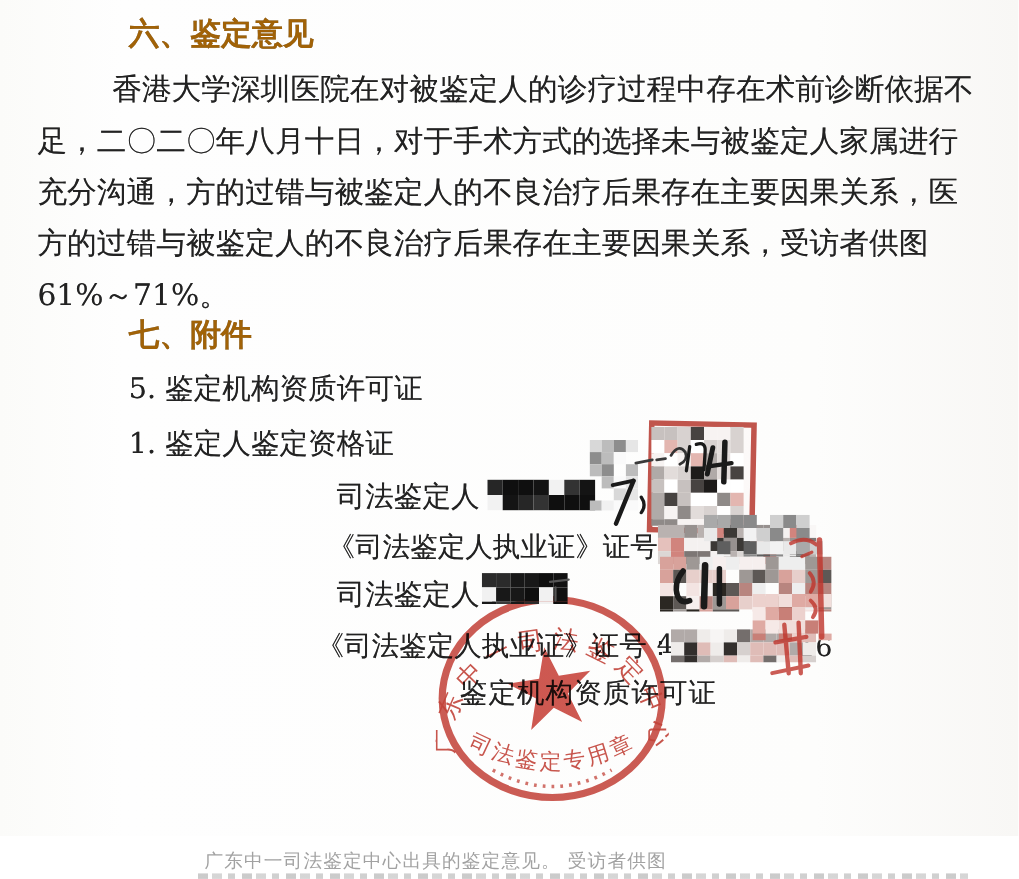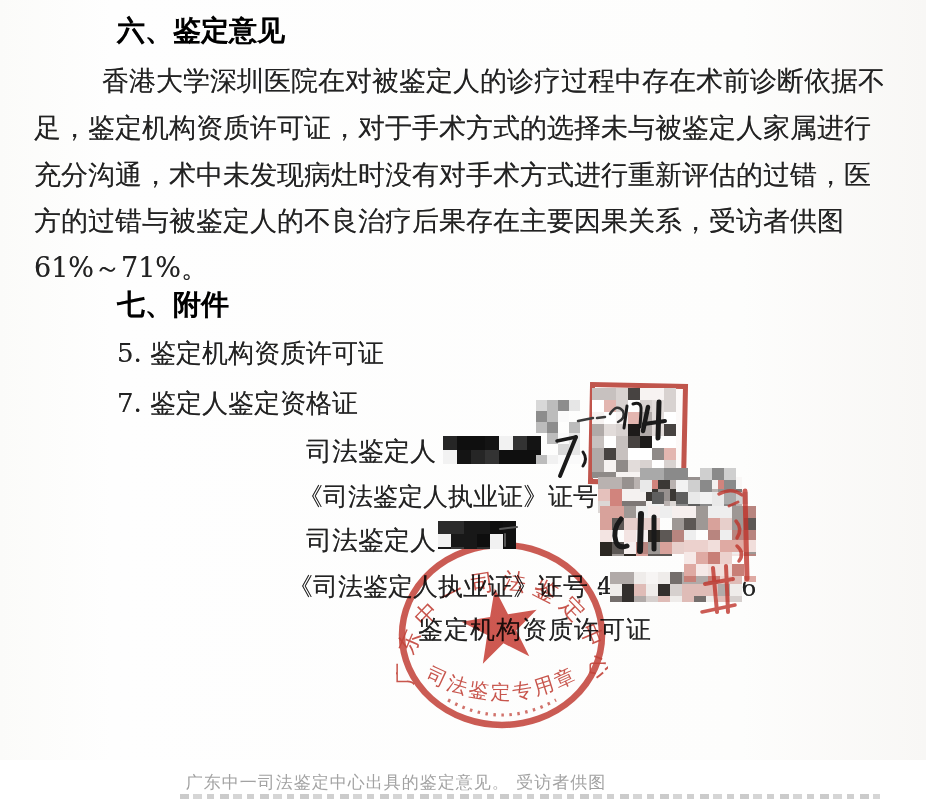--- a/index.html
+++ b/index.html
@@ -3,21 +3,21 @@
 <meta charset="utf-8">
 <style>
   html,body{margin:0;padding:0;}
   body{width:926px;height:799px;position:relative;background:#ffffff;overflow:hidden;
        font-family:"DejaVu Serif","Liberation Serif",serif;}
   .scan{position:absolute;left:0;top:0;width:926px;height:760px;z-index:0;
         background:linear-gradient(90deg,#fbfbf9 0%,#fefefe 12%,#fdfdfc 80%,#f8f7f5 100%);}
   .t{position:absolute;white-space:nowrap;color:#222;z-index:1;
      font-family:"DejaVu Serif","Liberation Serif",serif;
      text-shadow:0 0 .6px rgba(40,40,40,.55);}
-  .hd{font-family:"DejaVu Sans","Liberation Sans",sans-serif;font-weight:700;color:#000000;}
+  .hd{font-family:"DejaVu Sans","Liberation Sans",sans-serif;font-weight:700;color:#a16207;}
   #h1{left:117px;top:12px;font-size:28px;}
   #p1{left:102px;top:63px;font-size:27px;}
   #p2{left:34px;top:110px;font-size:27px;}
   #p3{left:34px;top:157px;font-size:27px;}
   #p4{left:34px;top:203px;font-size:27px;}
   #p5{left:34px;top:250px;font-size:27px;}
   #h2{left:117px;top:286px;font-size:28px;}
   #a1{left:117px;top:336px;font-size:26px;}
   #a2{left:117px;top:386px;font-size:26px;}
   #s1{left:306px;top:434px;font-size:26px;}
@@ -43,27 +43,27 @@
        background:repeating-linear-gradient(90deg,#b5b5b5 0 9px,transparent 9px 13px,
                   #c4c4c4 13px 22px,transparent 22px 27px,#bcbcbc 27px 34px,transparent 34px 40px);}
 </style>
 </head>
 <body>
 
 <div class="scan"></div>
 
 <div class="t hd" id="h1">六、鉴定意见</div>
 <div class="t" id="p1">香港大学深圳医院在对被鉴定人的诊疗过程中存在术前诊断依据不</div>
-<div class="t" id="p2">足，鉴定机构资质许可证，对于手术方式的选择未与被鉴定人家属进行</div>
-<div class="t" id="p3">充分沟通，术中未发现病灶时没有对手术方式进行重新评估的过错，医</div>
+<div class="t" id="p2">足，二〇二〇年八月十日，对于手术方式的选择未与被鉴定人家属进行</div>
+<div class="t" id="p3">充分沟通，方的过错与被鉴定人的不良治疗后果存在主要因果关系，医</div>
 <div class="t" id="p4">方的过错与被鉴定人的不良治疗后果存在主要因果关系，受访者供图</div>
 <div class="t" id="p5">61%～71%。</div>
 <div class="t hd" id="h2">七、附件</div>
 <div class="t" id="a1">5. 鉴定机构资质许可证</div>
-<div class="t" id="a2">7. 鉴定人鉴定资格证</div>
+<div class="t" id="a2">1. 鉴定人鉴定资格证</div>
 <div class="t" id="s1">司法鉴定人：</div>
 <div class="t" id="c1">《司法鉴定人执业证》证号：</div>
 <div class="t" id="s2">司法鉴定人：</div>
 <div class="t" id="c2">《司法鉴定人执业证》证号：</div>
 <div class="t" id="d4">4</div>
 <div class="t" id="d16">16</div>
 <div class="t" id="dt">鉴定机构资质许可证</div>
 
 <svg id="round-stamp" width="212" height="198" viewBox="0 0 212 198">
   <defs>

